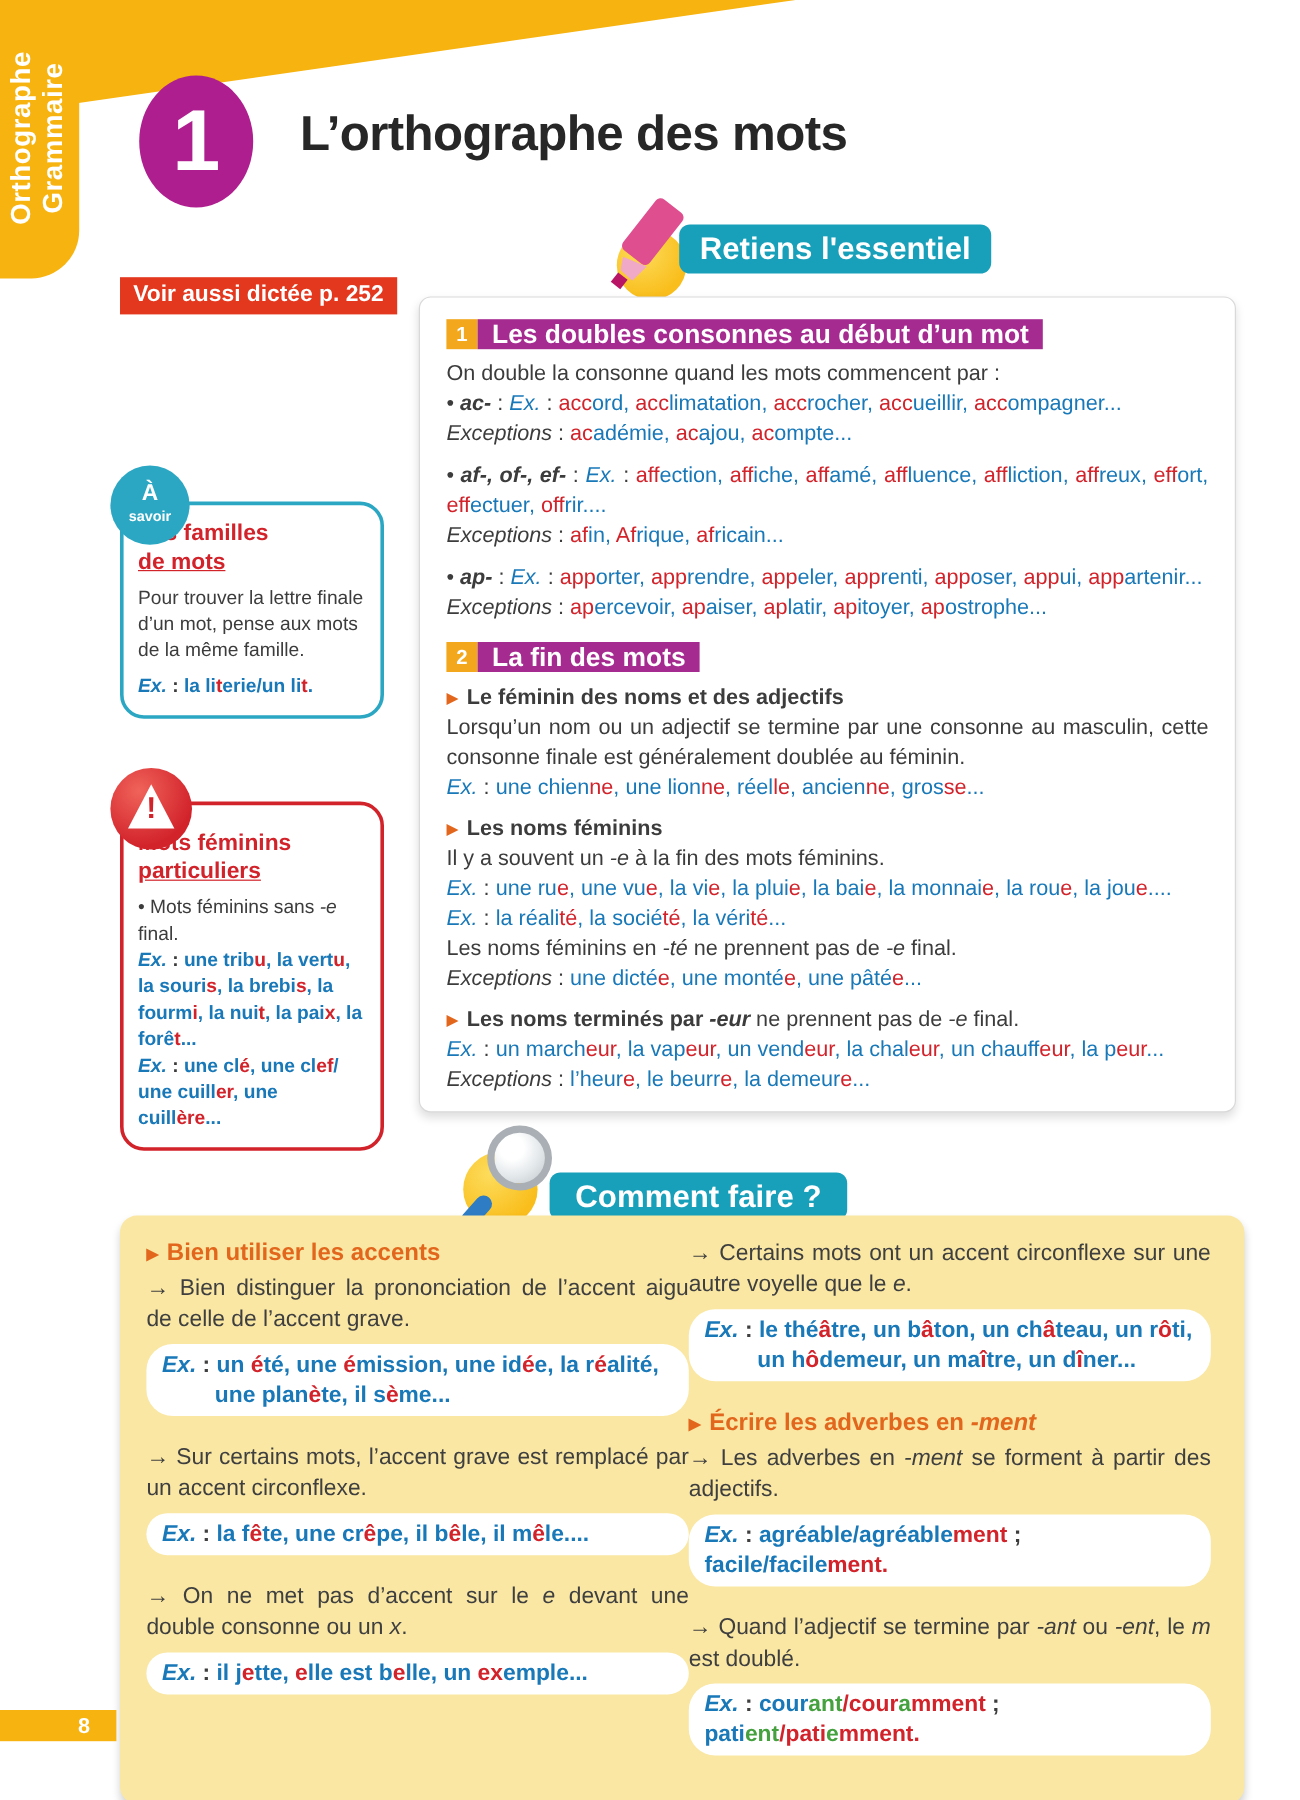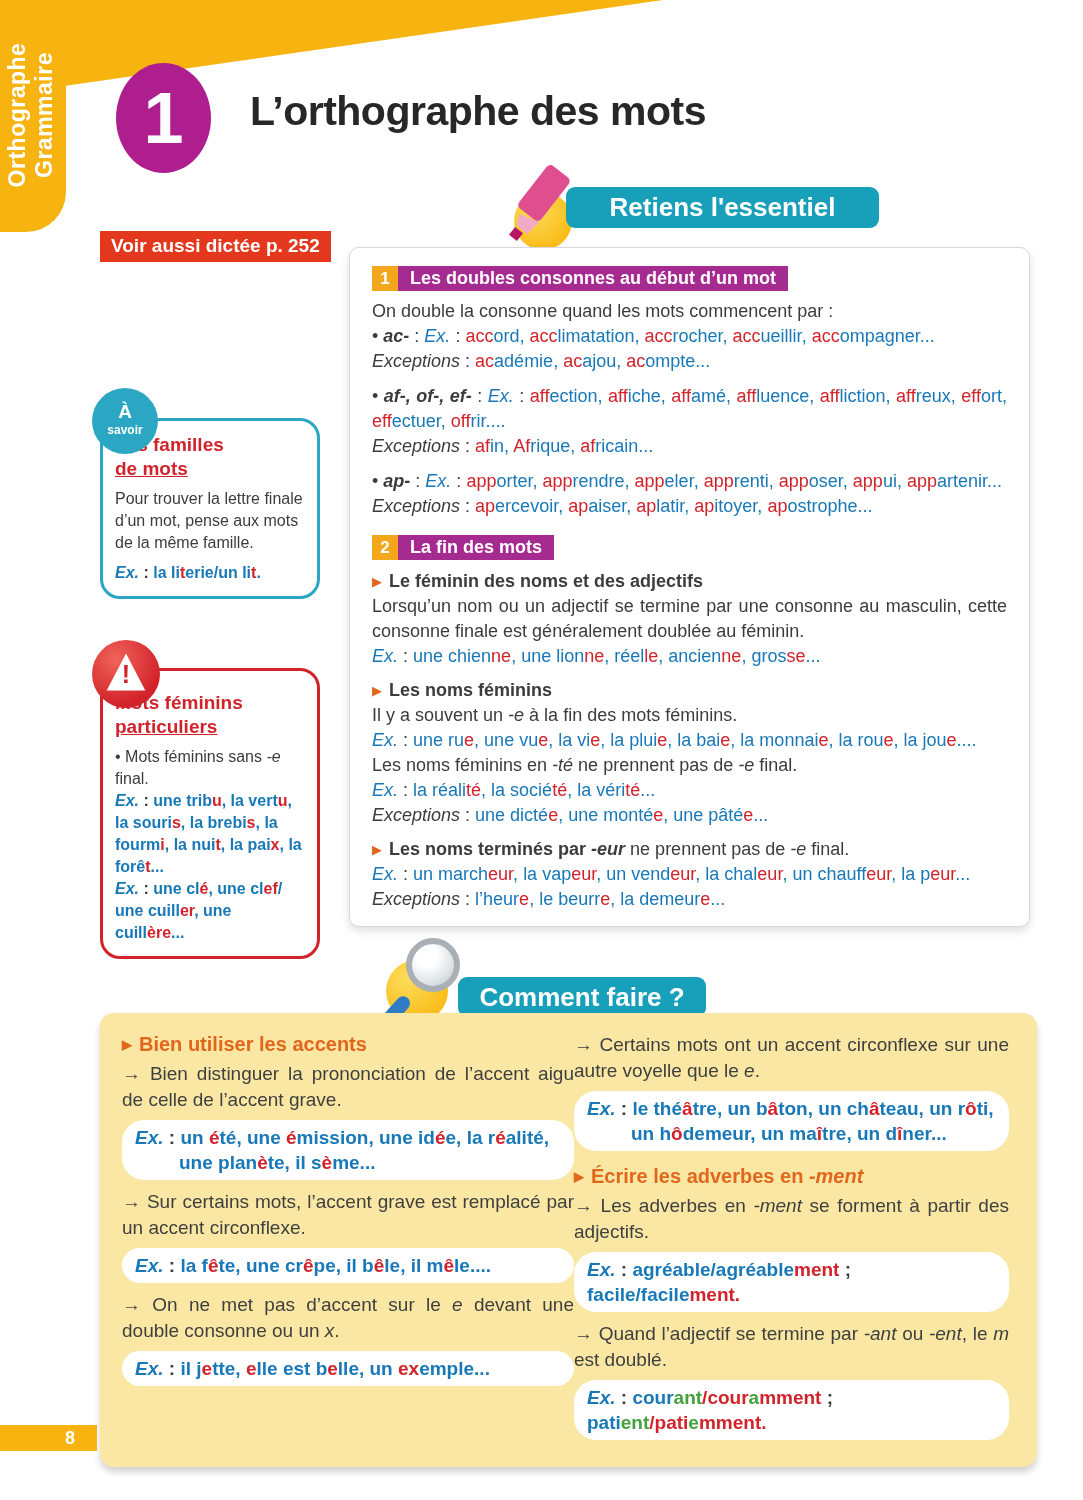--- a/index.html
+++ b/index.html
@@ -20,21 +20,21 @@
   .chapter-circle span{color:#fff;font-size:72px;font-weight:700;}
   .page-title{position:absolute;left:250px;top:88px;margin:0;font-size:41px;font-weight:700;
               color:#272727;letter-spacing:-.5px;}
 
   .ref-box{position:absolute;left:100px;top:231px;background:#E3371E;color:#fff;font-weight:700;
            font-size:19px;padding:4px 11px 5px;}
 
   
   .banner{position:absolute;background:#18A0BA;color:#fff;font-weight:700;text-align:center;
           border-radius:9px;}
-  .banner.retiens{left:566px;top:187px;width:313px;height:41px;font-size:26px;line-height:41px;}
+  .banner.retiens{left:566px;top:187px;width:260px;height:41px;font-size:26px;line-height:41px;}
   .banner.comment{left:458px;top:977px;width:248px;height:40px;font-size:26px;line-height:40px;}
 
   
   .hl-icon{position:absolute;left:498px;top:166px;width:92px;height:96px;}
   .hl-circle{position:absolute;left:16px;top:26px;width:58px;height:58px;border-radius:50%;
              background:radial-gradient(circle at 35% 30%,#FDDC5C,#F9BE1C 70%);}
   .hl-body{position:absolute;left:32px;top:0;width:28px;height:54px;background:#DF4F8F;
            border-radius:5px;transform:rotate(38deg);}
   .hl-tip{position:absolute;left:19px;top:48px;width:22px;height:20px;background:#F0A9C6;
           clip-path:polygon(10% 0,100% 40%,45% 100%,0 55%);}
@@ -52,21 +52,21 @@
            background:radial-gradient(circle at 35% 30%,#ffffff 25%,#E2E7EA 60%,#BFC5C9);}
 
   
   .main-card{position:absolute;left:349px;top:247px;width:681px;box-sizing:border-box;
              background:#fff;border:1.5px solid #D9D9D9;border-radius:10px;
              box-shadow:0 4px 8px rgba(0,0,0,.13);padding:12px 22px 14px;}
   .main-card{font-size:18px;line-height:25px;}
   .secrow{display:flex;margin:6px 0 8px;}
   .secnum{background:#F2A71C;color:#fff;font-weight:700;width:26px;text-align:center;
           font-size:17px;line-height:25px;flex:0 0 auto;}
-  .sectitle{background:#A62B91;color:#fff;font-weight:700;font-size:18px;line-height:25px;
+  .sectitle{background:#A62B91;color:#fff;font-weight:700;font-size:22px;line-height:25px;
             padding:0 12px;}
   .pline{margin:0;}
   .just{text-align:justify;}
   .mt{margin-top:10px;}
   .subh{display:flex;gap:7px;margin-top:9px;}
   .tri{flex:0 0 auto;color:#E2661C;font-size:13px;line-height:25px;}
   .tri::before{content:"▶";}
 
   
   .savoir-box{position:absolute;left:100px;top:418px;width:220px;box-sizing:border-box;
@@ -92,21 +92,21 @@
 
   
   .comment-panel{position:absolute;left:100px;top:1013px;width:937px;box-sizing:border-box;
                  background:#F9E7A3;border-radius:14px;box-shadow:0 5px 7px rgba(0,0,0,.18);
                  padding:16px 28px 18px 22px;display:flex;}
   .ccol{font-size:19px;line-height:26px;color:#3F3F3F;}
   .ccol.left{flex:0 0 452px;} .ccol.right{flex:1;}
   .ccol p{margin:3px 0;}
   .chead{display:flex;gap:7px;color:#E2661C;font-weight:700;font-size:20px;line-height:27px;margin:2px 0 3px;}
   .chead .tri{line-height:27px;}
-  .pill{background:#fff;border-radius:22px;padding:5px 13px;margin:7px 0 9px;
+  .pill{background:#fff;border-radius:22px;padding:5px 13px;margin:7px 0 22px;
         font-weight:700;font-size:19px;line-height:25px;}
   .indent{margin-left:44px;}
 
   
   .page-bar{position:absolute;left:0;top:1425px;width:97px;height:26px;background:#F7B30F;}
   .page-bar span{display:block;text-align:right;padding-right:22px;color:#fff;font-weight:700;
                  font-size:18px;line-height:26px;}
 
   
   .c-b{color:#1878B8}.c-r{color:#D2232B}.c-g{color:#44A13E}.c-k{color:#3C3C3C}
@@ -163,22 +163,22 @@
     </div>
     <p class="pline just"><span>Lorsqu’un nom ou un adjectif se termine par une consonne au masculin, cette consonne finale est généralement doublée au féminin.</span></p>
     <p class="pline"><span class="c-b it">Ex.</span><span> : </span><span class="c-b">une chien</span><span class="c-r">ne</span><span class="c-b">, </span><span class="c-b">une lion</span><span class="c-r">ne</span><span class="c-b">, </span><span class="c-b">réel</span><span class="c-r">le</span><span class="c-b">, </span><span class="c-b">ancien</span><span class="c-r">ne</span><span class="c-b">, </span><span class="c-b">gros</span><span class="c-r">se</span><span class="c-b">...</span></p>
 
     <div class="subh">
       <span class="tri"></span>
       <p class="pline"><span class="bd">Les noms féminins</span></p>
     </div>
     <p class="pline"><span>Il y a souvent un </span><span class="it">-e</span><span> à la fin des mots féminins.</span></p>
     <p class="pline"><span class="c-b it">Ex.</span><span> : </span><span class="c-b">une ru</span><span class="c-r">e</span><span class="c-b">, </span><span class="c-b">une vu</span><span class="c-r">e</span><span class="c-b">, </span><span class="c-b">la vi</span><span class="c-r">e</span><span class="c-b">, </span><span class="c-b">la plui</span><span class="c-r">e</span><span class="c-b">, </span><span class="c-b">la bai</span><span class="c-r">e</span><span class="c-b">, </span><span class="c-b">la monnai</span><span class="c-r">e</span><span class="c-b">, </span><span class="c-b">la rou</span><span class="c-r">e</span><span class="c-b">, </span><span class="c-b">la jou</span><span class="c-r">e</span><span class="c-b">....</span></p>
+    <p class="pline"><span class="c-b it">Ex.</span><span> : </span><span class="c-b">la réali</span><span class="c-r">té</span><span class="c-b">, </span><span class="c-b">la socié</span><span class="c-r">té</span><span class="c-b">, </span><span class="c-b">la véri</span><span class="c-r">té</span><span class="c-b">...</span></p>
     <p class="pline"><span>Les noms féminins en </span><span class="it">-té</span><span> ne prennent pas de </span><span class="it">-e</span><span> final.</span></p>
-    <p class="pline"><span class="c-b it">Ex.</span><span> : </span><span class="c-b">la réali</span><span class="c-r">té</span><span class="c-b">, </span><span class="c-b">la socié</span><span class="c-r">té</span><span class="c-b">, </span><span class="c-b">la véri</span><span class="c-r">té</span><span class="c-b">...</span></p>
     <p class="pline"><span class="it">Exceptions</span><span> : </span><span class="c-b">une dicté</span><span class="c-r">e</span><span class="c-b">, </span><span class="c-b">une monté</span><span class="c-r">e</span><span class="c-b">, </span><span class="c-b">une pâté</span><span class="c-r">e</span><span class="c-b">...</span></p>
 
     <div class="subh">
       <span class="tri"></span>
       <p class="pline"><span class="bd">Les noms terminés par </span><span class="it bd">-eur</span><span> ne prennent pas de </span><span class="it">-e</span><span> final.</span></p>
     </div>
     <p class="pline"><span class="c-b it">Ex.</span><span> : </span><span class="c-b">un march</span><span class="c-r">eur</span><span class="c-b">, </span><span class="c-b">la vap</span><span class="c-r">eur</span><span class="c-b">, </span><span class="c-b">un vend</span><span class="c-r">eur</span><span class="c-b">, </span><span class="c-b">la chal</span><span class="c-r">eur</span><span class="c-b">, </span><span class="c-b">un chauff</span><span class="c-r">eur</span><span class="c-b">, </span><span class="c-b">la p</span><span class="c-r">eur</span><span class="c-b">...</span></p>
     <p class="pline"><span class="it">Exceptions</span><span> : </span><span class="c-b">l’heur</span><span class="c-r">e</span><span class="c-b">, </span><span class="c-b">le beurr</span><span class="c-r">e</span><span class="c-b">, </span><span class="c-b">la demeur</span><span class="c-r">e</span><span class="c-b">...</span></p>
   </div>
 

